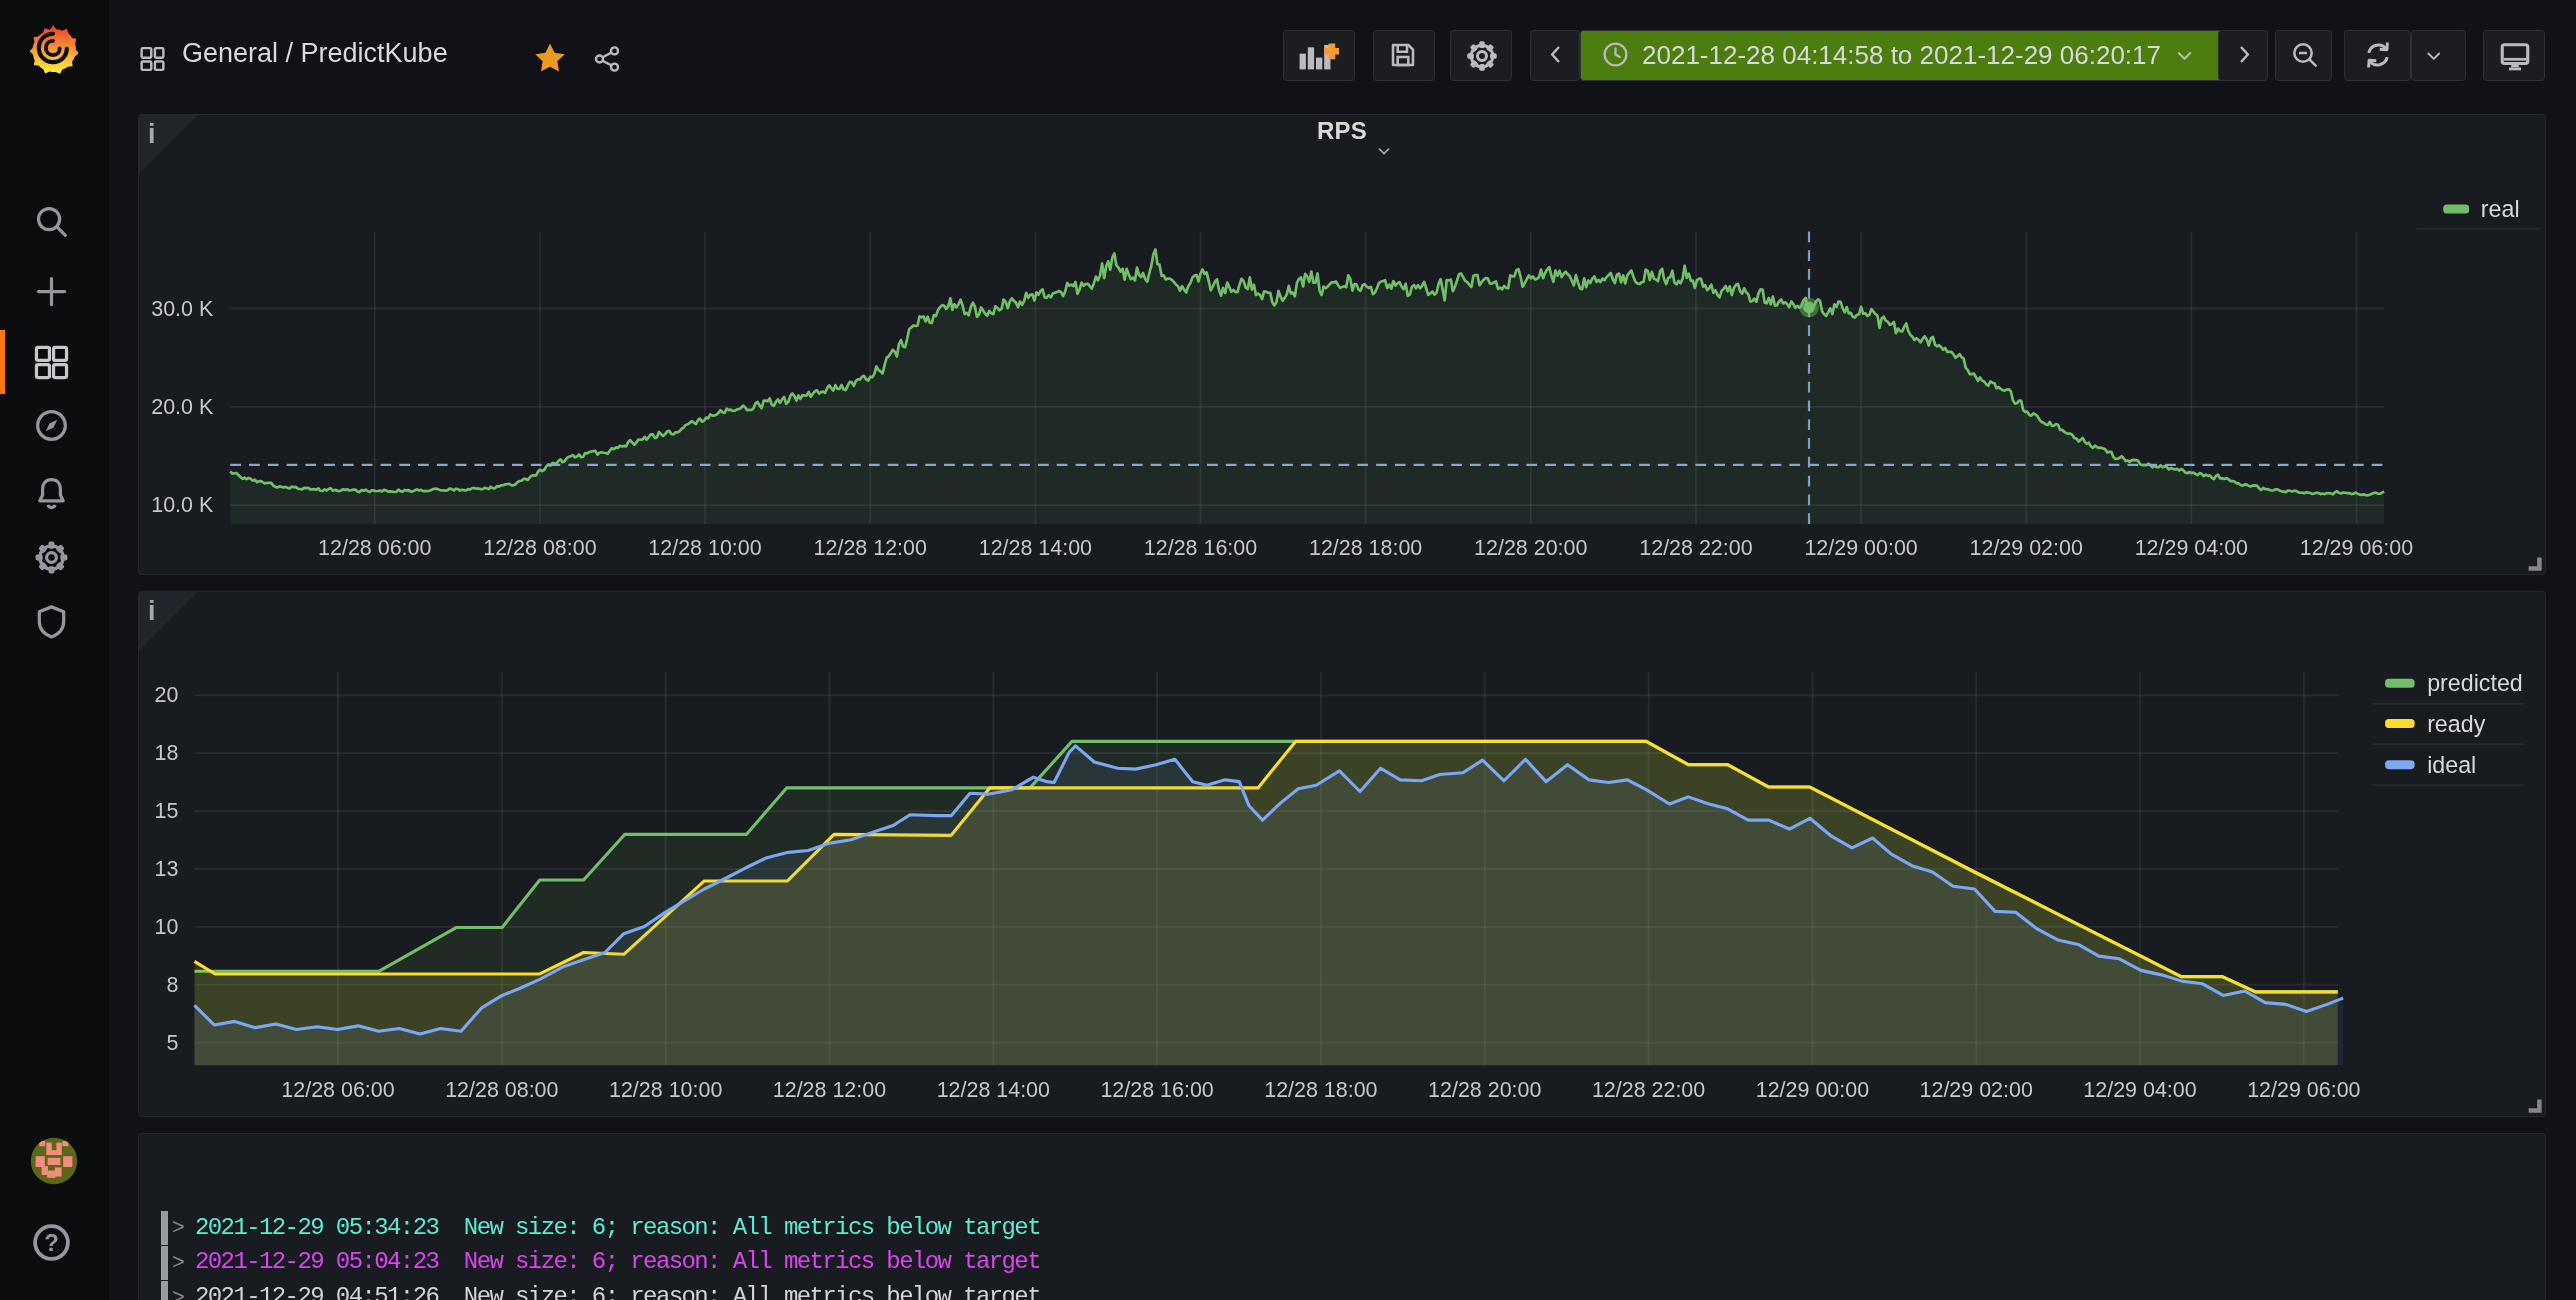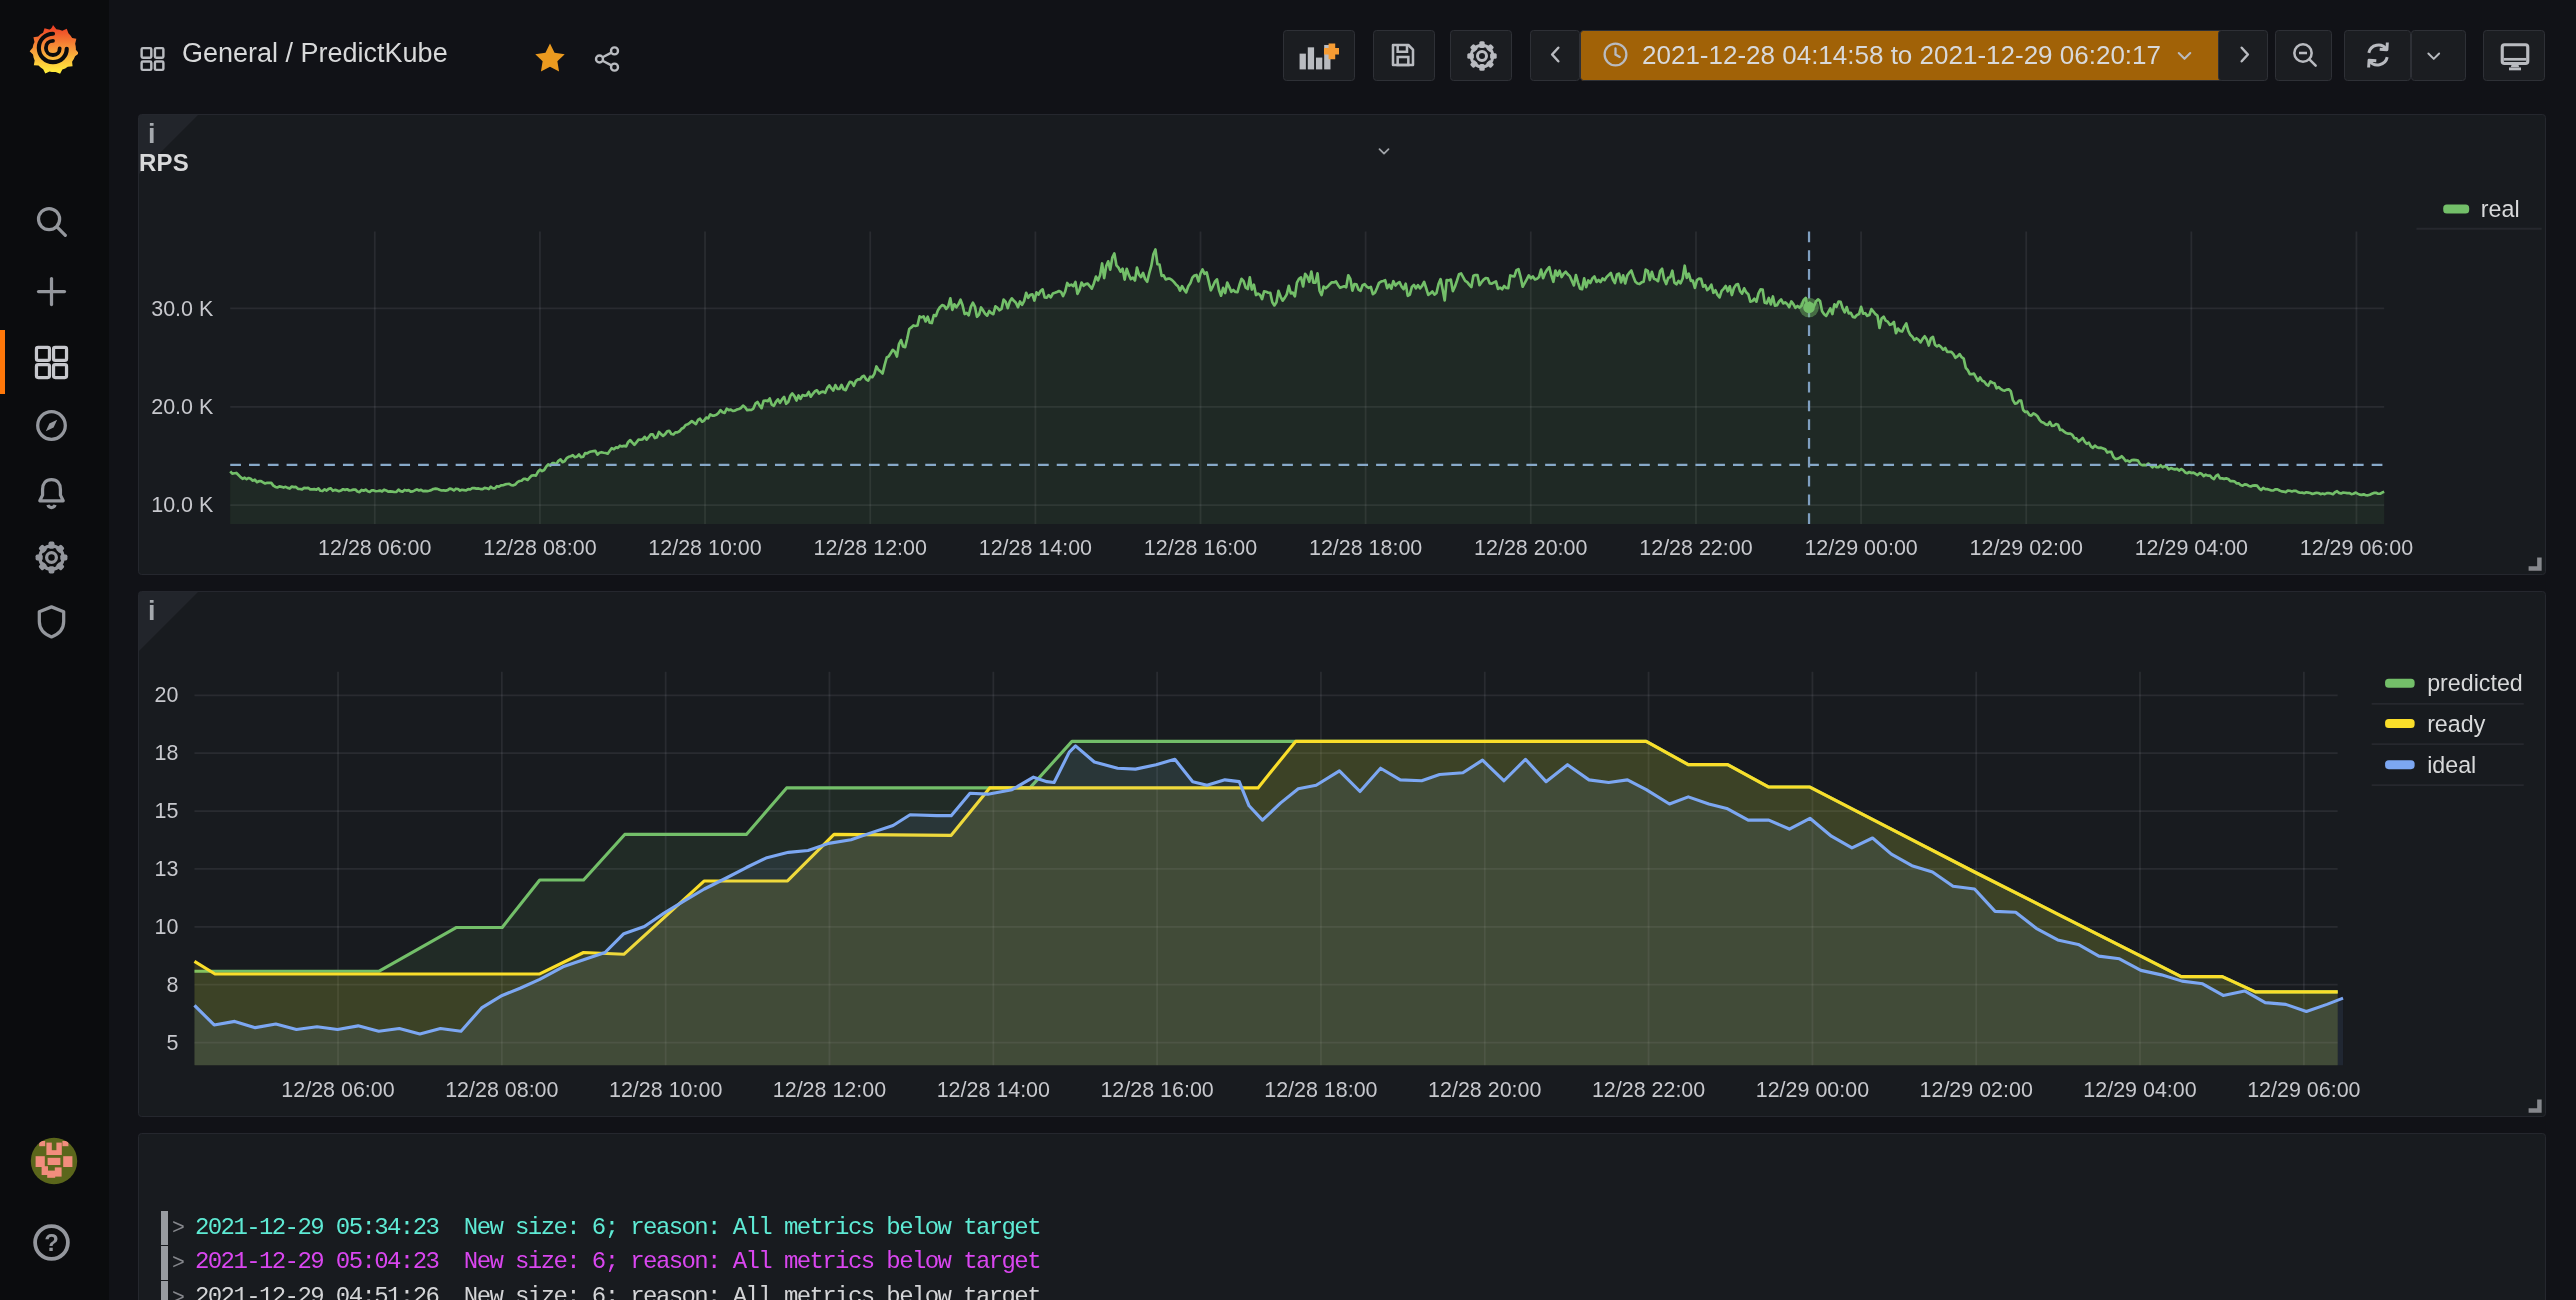--- a/index.html
+++ b/index.html
@@ -1,18 +1,18 @@
 <!DOCTYPE html>
 <html style="font-size:14.3px"><head><meta charset="utf-8"><title>Grafana</title>
 <style>
 * { margin:0; padding:0; box-sizing:border-box; }
 html,body { width:2576px; height:1301px; background:#111217; overflow:hidden;
   font-family:"Liberation Sans", sans-serif; }
 .panel { position:absolute; background:#181b1f; border:1.8px solid #25272e; border-radius:3.6px; }
-.ptitle { position:absolute; width:100%; text-align:left; top:34px; font-size:24px;
+.ptitle { position:absolute; width:100%; text-align:center; top:2px; font-size:24px;
   font-weight:600; color:#d8d9da; letter-spacing:0.2px; }
 svg text { font-family:"Liberation Sans", sans-serif; }
 </style></head>
 <body>
 <div style="position:absolute;left:0;top:0;width:109px;height:1301px;background:#0b0c0e">
 <svg width="50" height="54" style="position:absolute;left:28px;top:23px" viewBox="0 0 60 64">
       <defs>
         <linearGradient id="glg" x1="0" y1="1" x2="0" y2="0">
           <stop offset="0" stop-color="#fff23c"></stop>
           <stop offset="0.45" stop-color="#f8a23b"></stop>
@@ -132,21 +132,21 @@
       <rect x="-1.8" y="-9.8" width="3.6" height="4.4" rx="1" fill="#b9bbc0" transform="translate(12,12) rotate(225)"></rect>
       <rect x="-1.8" y="-9.8" width="3.6" height="4.4" rx="1" fill="#b9bbc0" transform="translate(12,12) rotate(270)"></rect>
       <rect x="-1.8" y="-9.8" width="3.6" height="4.4" rx="1" fill="#b9bbc0" transform="translate(12,12) rotate(315)"></rect>
     </svg>
   </div>
 <div style="position:absolute;left:1530px;top:29.5px;width:50px;height:51px;background:#1b1d21;border:1.8px solid #2e3036;border-radius:3.6px;box-sizing:border-box">
     <svg width="27" height="27" style="position:absolute;left:10.7px;top:10.7px" viewBox="0 0 24 24">
       <path d="M14.5,6 L9,12 L14.5,18" fill="none" stroke="#b9bbc0" stroke-width="2.2" stroke-linecap="round" stroke-linejoin="round"></path>
     </svg>
   </div>
-<div style="position:absolute;left:1580px;top:29.5px;width:649px;height:51px;background:#a16207;border:1.8px solid #2e3036;border-radius:3.6px;box-sizing:border-box">
+<div style="position:absolute;left:1580px;top:29.5px;width:649px;height:51px;background:#4d7c0f;border:1.8px solid #2e3036;border-radius:3.6px;box-sizing:border-box">
     <svg width="29" height="29" style="position:absolute;left:19.7px;top:9.8px" viewBox="0 0 24 24">
       <circle cx="12" cy="12" r="9" fill="none" stroke="#b9bbc0" stroke-width="1.9"></circle>
       <path d="M12,7 L12,12 L15.5,14" fill="none" stroke="#b9bbc0" stroke-width="1.9" stroke-linecap="round"></path>
     </svg>
     <div style="position:absolute;left:61px;top:9.8px;font-size:26px;color:#d8d9da;white-space:nowrap">2021-12-28 04:14:58 to 2021-12-29 06:20:17</div>
     <svg width="23" height="23" style="position:absolute;left:592px;top:13.4px" viewBox="0 0 24 24">
       <path d="M6,9.5 L12,15.5 L18,9.5" fill="none" stroke="#b9bbc0" stroke-width="2.2" stroke-linecap="round" stroke-linejoin="round"></path>
     </svg>
   </div>
 <div style="position:absolute;left:2218px;top:29.5px;width:50px;height:51px;background:#1b1d21;border:1.8px solid #2e3036;border-radius:3.6px;box-sizing:border-box">

